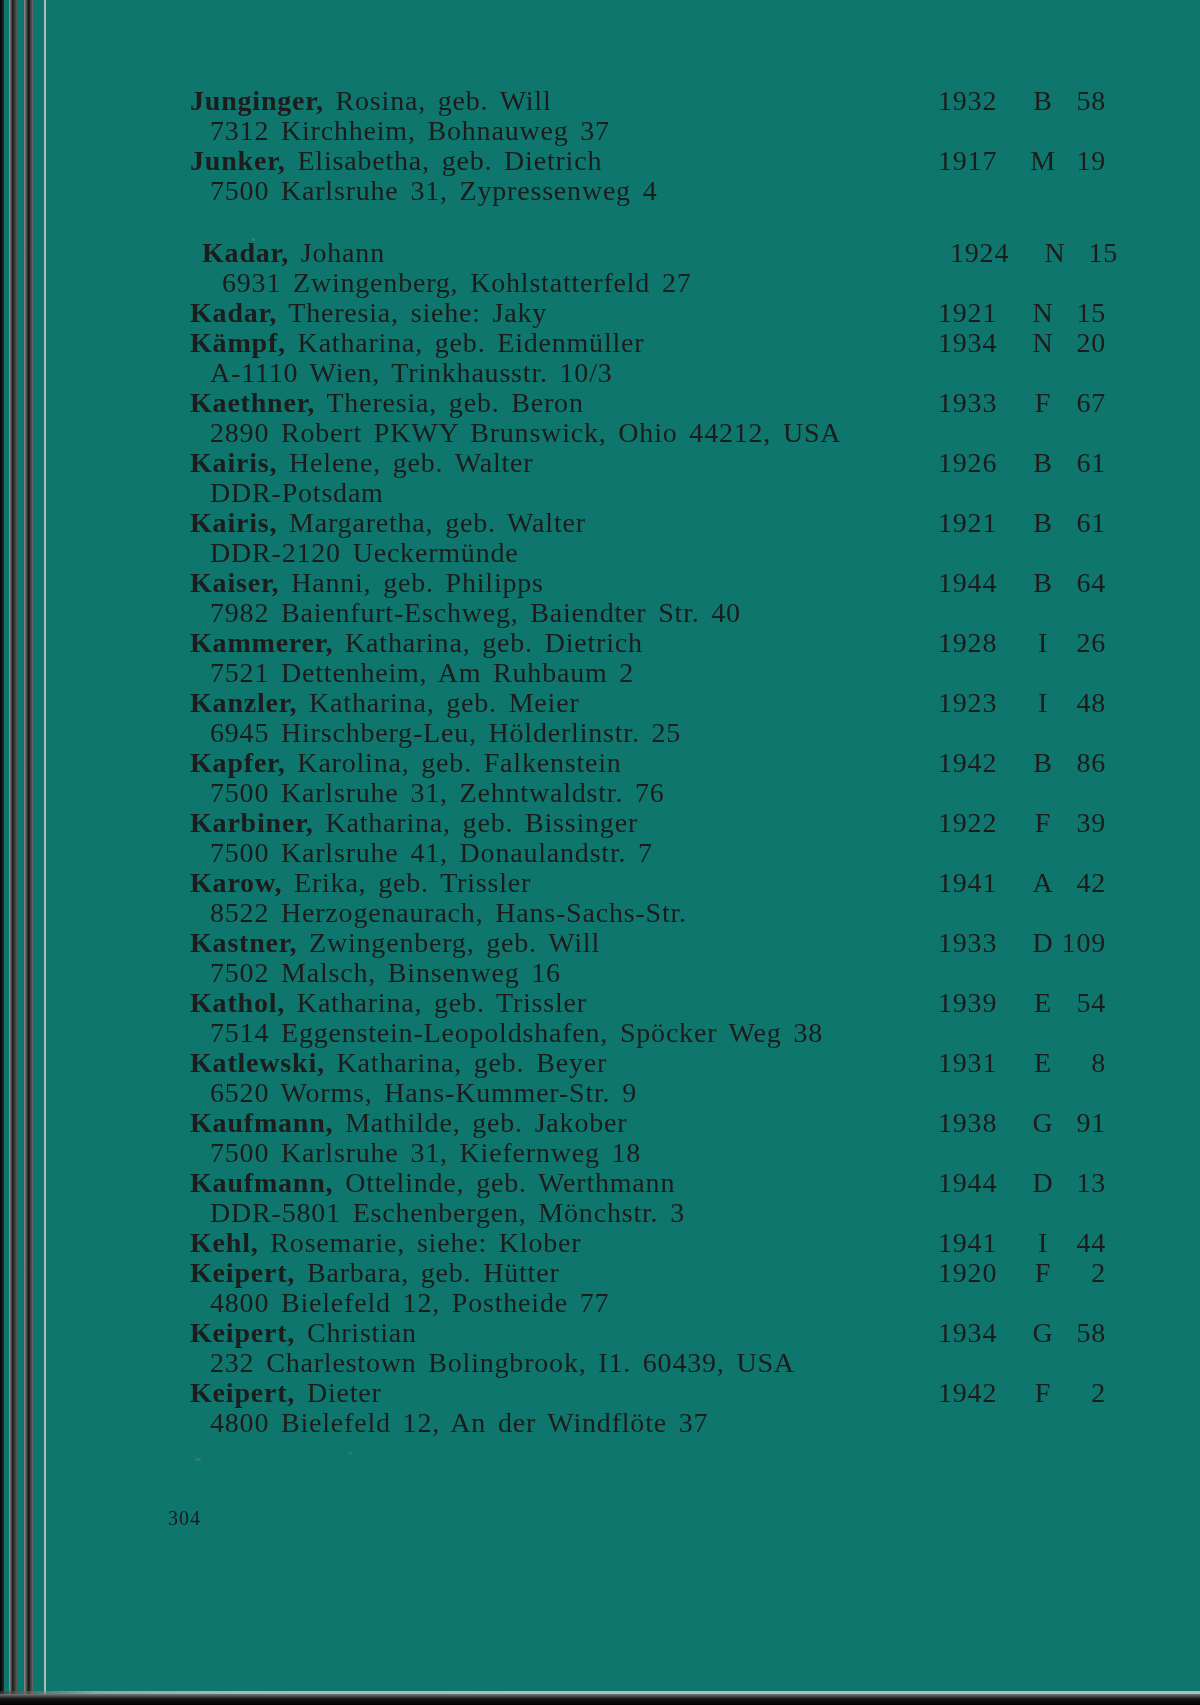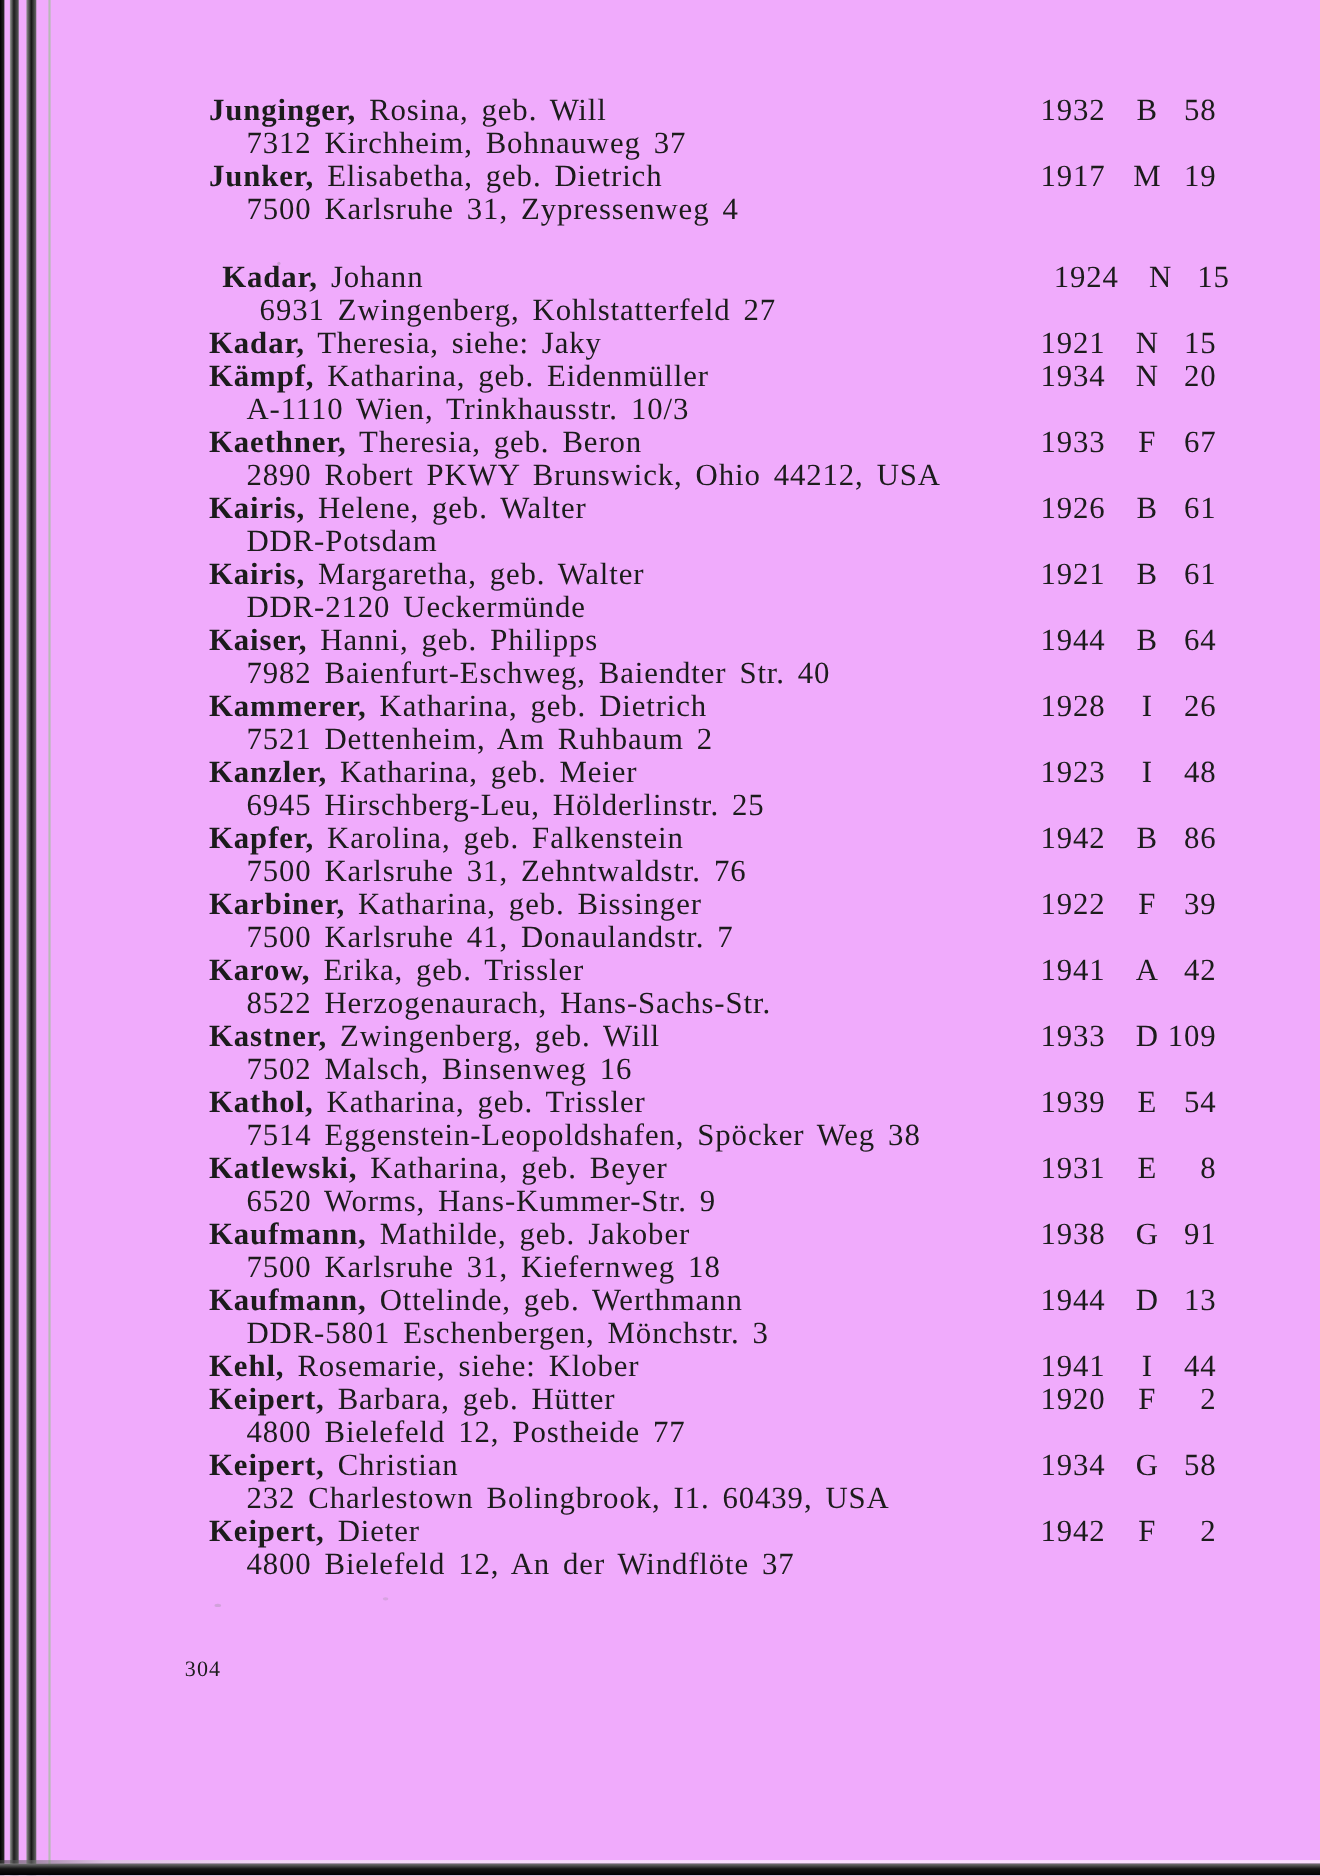--- a/index.html
+++ b/index.html
@@ -1,20 +1,20 @@
 <!DOCTYPE html>
 <html><head>
 <meta charset="utf-8">
 <style>
   html, body { margin: 0; padding: 0; background: #ffffff; }
   .scan {
     position: relative;
     width: 1200px;
     height: 1705px;
-    background: #f0abfc;
+    background: #0f766e;
     overflow: hidden;
     font-family: "Liberation Serif", serif;
     color: #1c1c1c;
   }
   
   .edge { position: absolute; top: 0; height: 1705px; }
   .edge-a { left: 0;    width: 4px;  background: linear-gradient(to right, #000, #2a2a2a); }
   .edge-b { left: 9px;  width: 8px;  background: linear-gradient(to right, #9a9a9a, #1d1d1d 45%, #5a5a5a); }
   .edge-c { left: 24px; width: 9px;  background: linear-gradient(to right, #8f8f8f, #161616 50%, #6a6a6a); }
   .edge-d { left: 44px; width: 2px;  background: #b8b8b8; }
@@ -36,23 +36,23 @@
     position: relative;
     height: 30px;
     line-height: 30px;
     font-size: 28px;
     letter-spacing: 0.8px;
     word-spacing: 4px;
     white-space: nowrap;
   }
   .name      { position: absolute; left: 190px; }
   .surname   { font-weight: bold; }
-  .addr-text { position: absolute; left: 224px; }
+  .addr-text { position: absolute; left: 210px; }
   .col       { position: absolute; }
-  .col.year   { left: 938px;  width: 75px; text-align: center; }
+  .col.year   { left: 938px;  width: 75px; text-align: left; }
   .col.letter { left: 1026px; width: 34px; text-align: center; }
   .col.num    { left: 1040px; width: 66px; text-align: right; }
 
   .page-number {
     position: absolute;
     left: 168px; top: 1503px;
     font-size: 20px; line-height: 30px; letter-spacing: 1px;
   }
 
   

